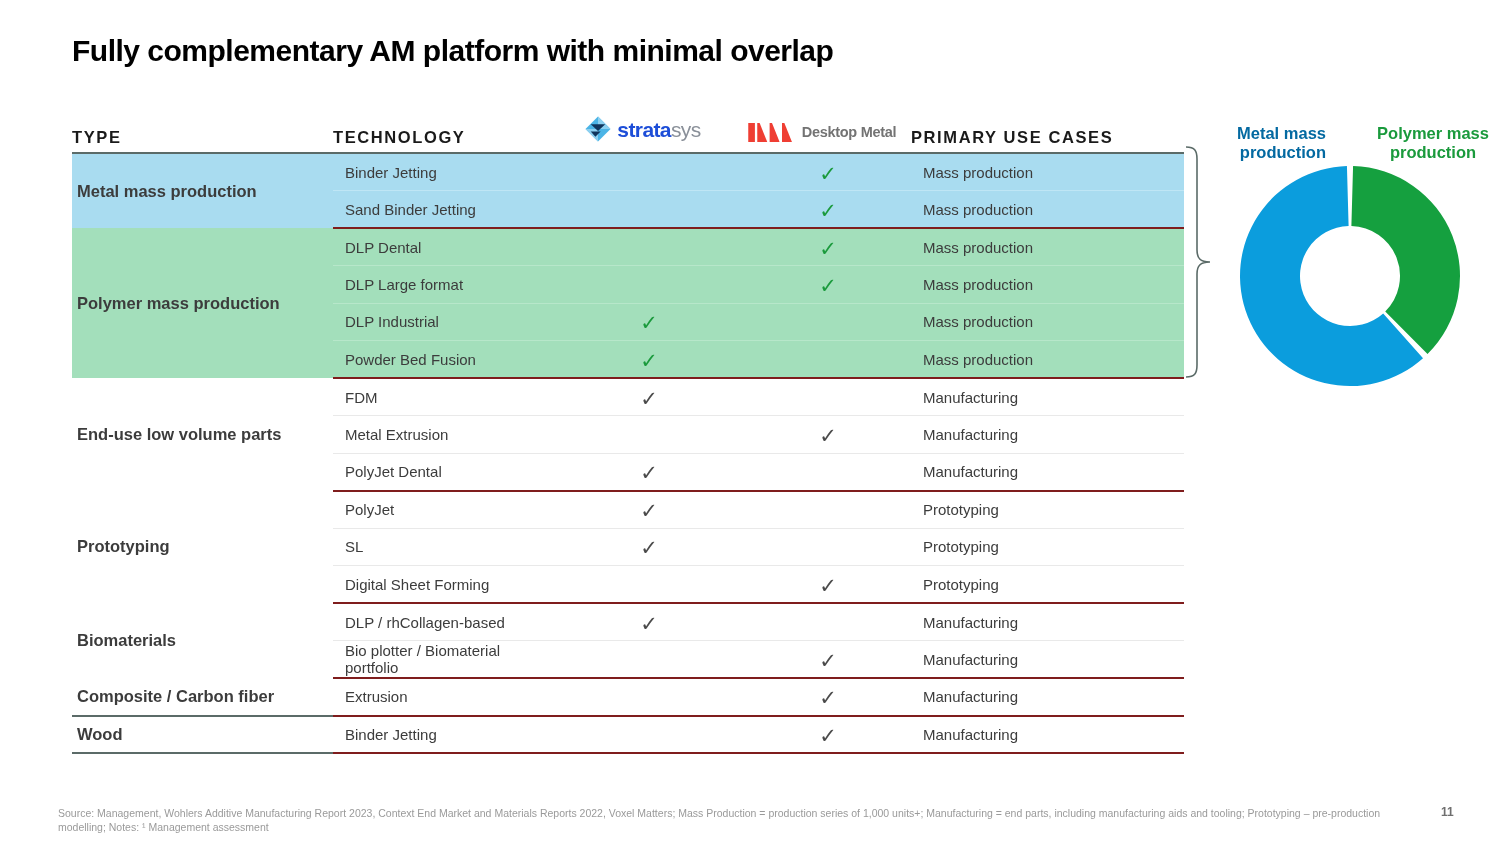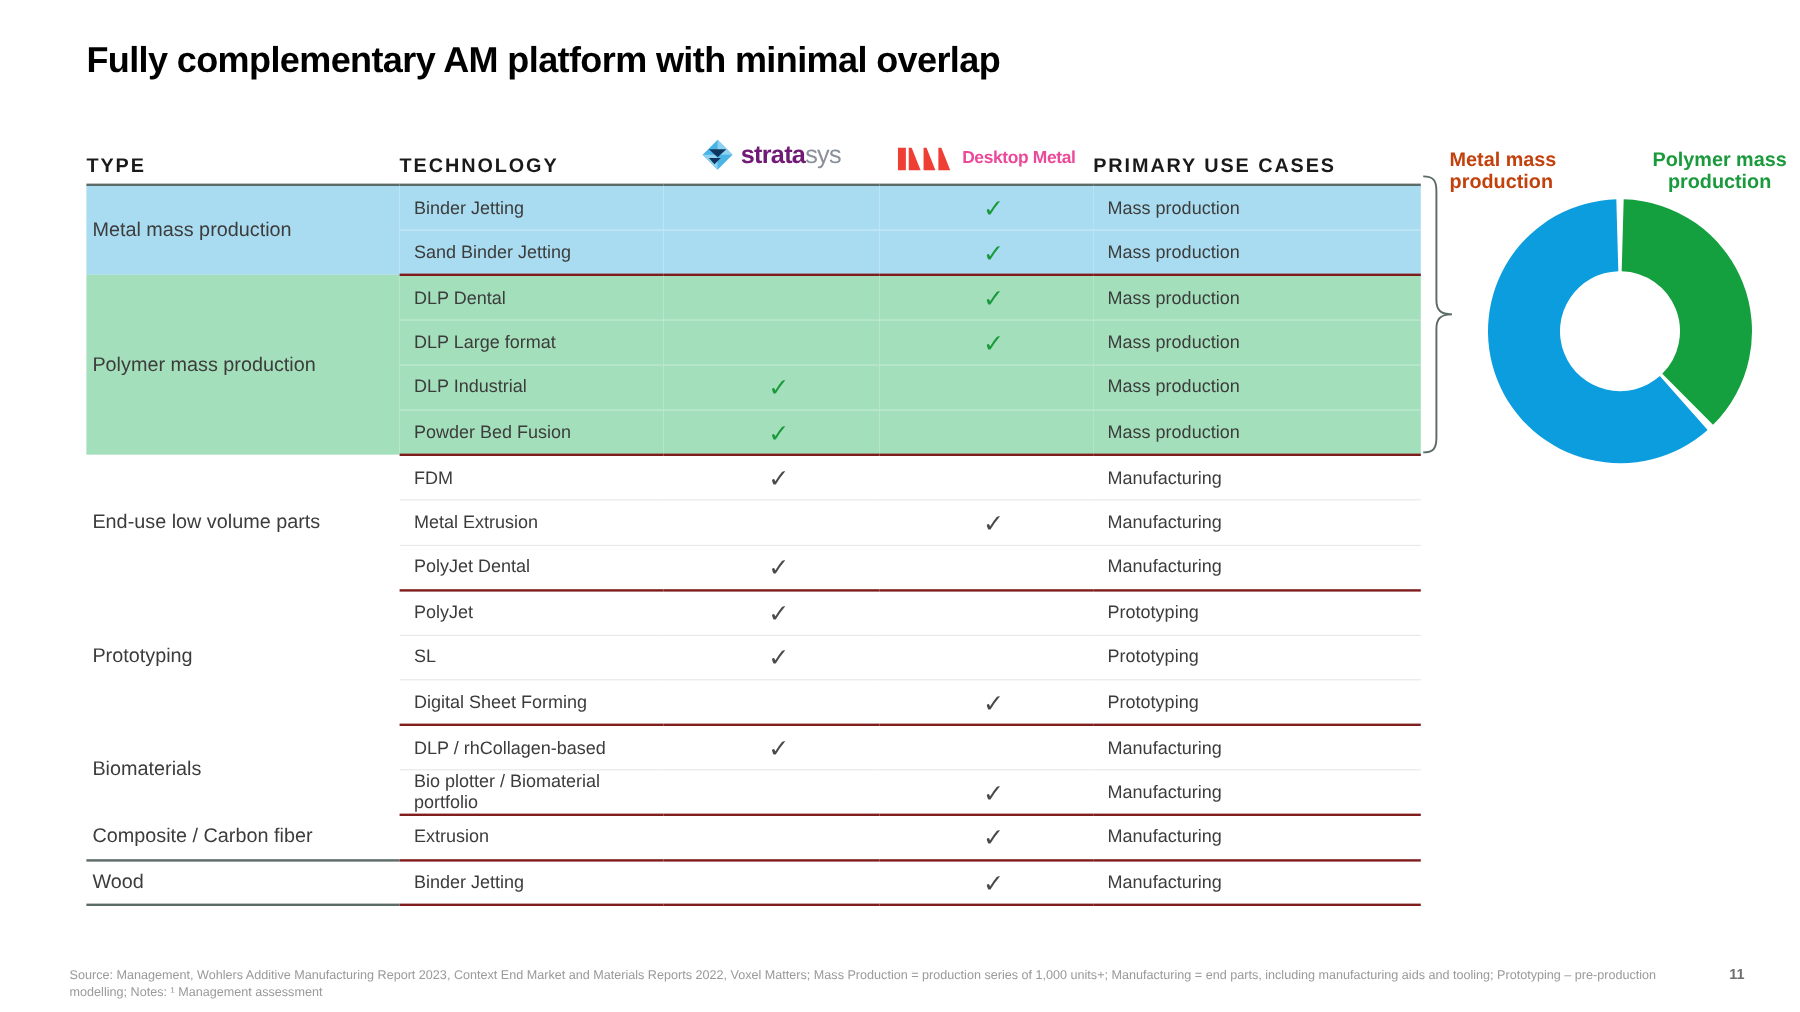--- a/index.html
+++ b/index.html
@@ -66,47 +66,47 @@
   .logo-stratasys {
     display: inline-flex;
     align-items: center;
     gap: 6px;
     transform: translateY(-2px);
   }
   .logo-stratasys .mark { width: 26px; height: 26px; display: block; }
   .logo-stratasys .txt {
     font-size: 21px; font-weight: bold; letter-spacing: -0.6px; line-height: 1;
   }
-  .logo-stratasys .txt .strata { color: #701a75; }
+  .logo-stratasys .txt .strata { color: #1d4ed8; }
   .logo-stratasys .txt .sys { color: #8a9099; font-weight: normal; }
 
   .logo-dm {
     display: inline-flex;
     align-items: center;
     gap: 6px;
     transform: translateY(-2px);
   }
   .logo-dm .bars { width: 48px; height: 19px; display: block; }
   .logo-dm .txt {
-    font-size: 14.5px; font-weight: bold; color: #ec4899; letter-spacing: -0.3px; line-height:1;
+    font-size: 14.5px; font-weight: bold; color: #737373; letter-spacing: -0.3px; line-height:1;
   }
 
   
   table.matrix td {
     font-size: 15px;
     color: #3c3c3c;
     padding: 0 0 0 12px;
     height: 37.5px;
     vertical-align: middle;
     border-bottom: 1px solid #e9e9e9;
     background: #ffffff;
   }
   table.matrix td.type-cell {
     font-size: 16.5px;
-    font-weight: normal;
+    font-weight: bold;
     color: #3c3c3c;
     padding-left: 5px;
     border-bottom: none;
     vertical-align: middle;
   }
   td.check-cell { text-align: center; padding-left: 0; }
   td.check-cell .ck {
     font-size: 21px;
     line-height: 1;
     display: inline-block;
@@ -147,21 +147,21 @@
     justify-content: space-between;
     align-items: flex-start;
     padding: 0 2px;
   }
   .legend-lbl {
     font-size: 16.5px;
     font-weight: bold;
     line-height: 1.15;
     width: 128px;
   }
-  .legend-lbl.metal { color: #c2410c; text-align: left; }
+  .legend-lbl.metal { color: #0369a1; text-align: right; }
   .legend-lbl.polymer { color: #1a9a3c; text-align: center; margin-left: 48px; }
   #donut-svg {
     display: block;
     margin: 3px auto 0 auto;
   }
   #donut-caption {
     margin-top: 6px;
     text-align: center;
     font-size: 19px;
     font-weight: bold;

